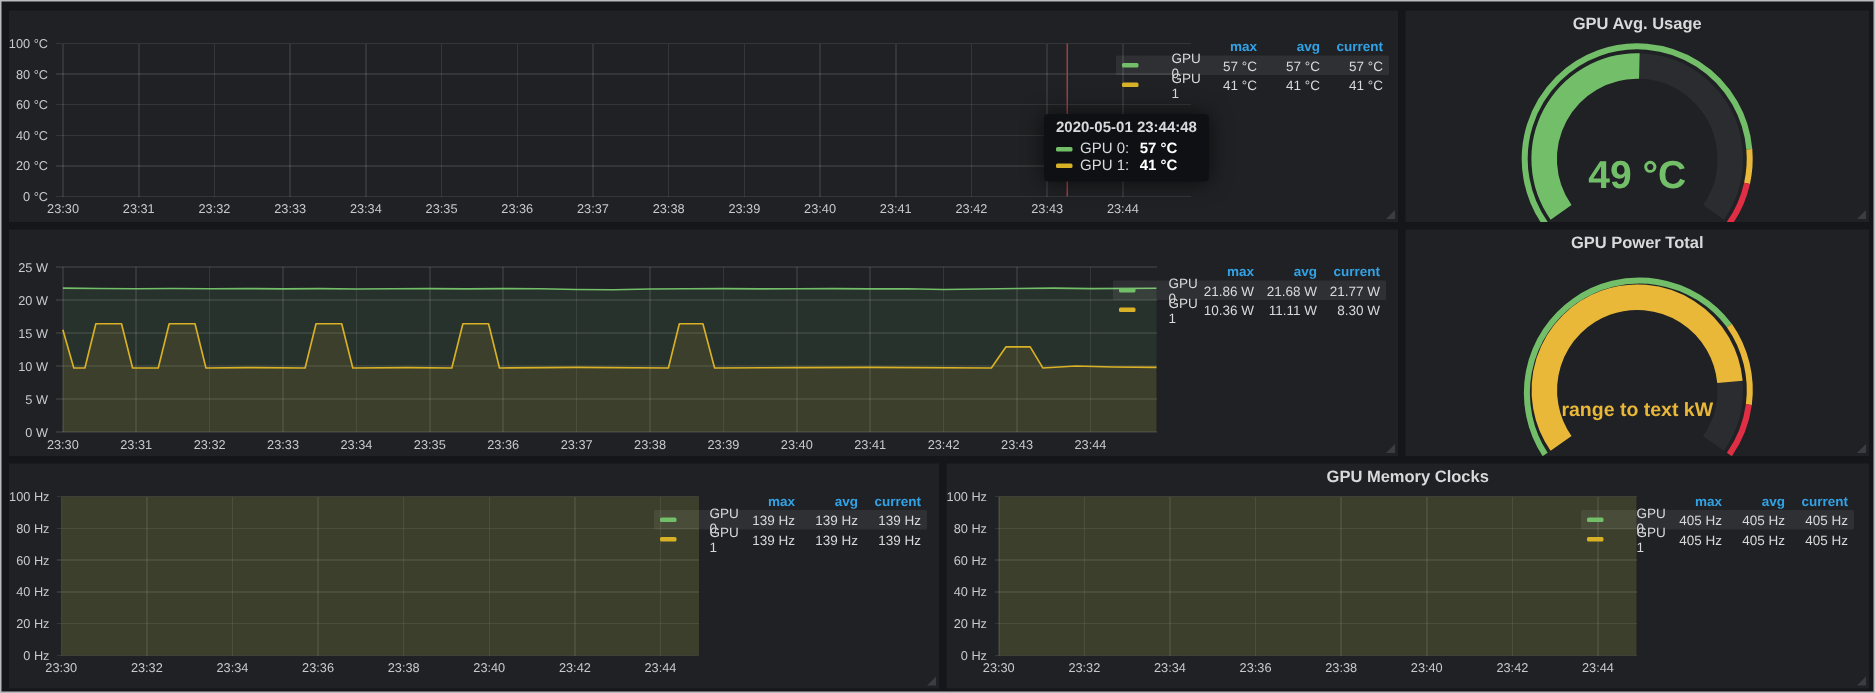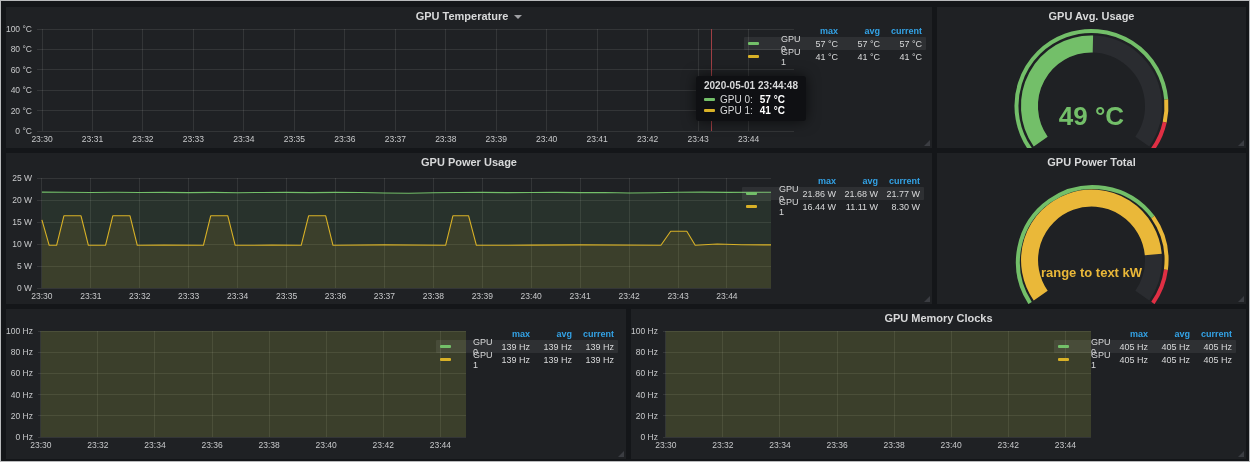--- a/index.html
+++ b/index.html
@@ -55,21 +55,20 @@
 
   .resize { position:absolute; right:2px; bottom:2px; width:0; height:0;
     border-left:6px solid transparent; border-bottom:6px solid #3b3d42; cursor:nwse-resize; z-index:5; }
 </style>
 </head>
 <body>
 
 <div id="frame">
 
   <div class="panel" id="p-temp">
-    <div class="ptitle"><span>GPU Temperature</span><span class="caret"></span></div>
     <svg class="chart" width="926" height="141">
         <line x1="31" x2="788" y1="124" y2="124" class="grid"></line>
         <text x="26" y="127" class="tick ylab">0 °C</text>
         <line x1="31" x2="788" y1="103.6" y2="103.6" class="grid"></line>
         <text x="26" y="106.6" class="tick ylab">20 °C</text>
         <line x1="31" x2="788" y1="83.19999999999999" y2="83.19999999999999" class="grid"></line>
         <text x="26" y="86.19999999999999" class="tick ylab">40 °C</text>
         <line x1="31" x2="788" y1="62.800000000000004" y2="62.800000000000004" class="grid"></line>
         <text x="26" y="65.80000000000001" class="tick ylab">60 °C</text>
         <line x1="31" x2="788" y1="42.39999999999999" y2="42.39999999999999" class="grid"></line>
@@ -157,21 +156,20 @@
         <path d="M103.7 134.6 A62 62 0 0 1 155.9 37.0" stroke="#73bf69" stroke-width="17" fill="none"></path>
         <path d="M93.1 142.0 A75 75 0 1 1 229.2 92.5" stroke="#73bf69" stroke-width="4" fill="none"></path>
         <path d="M229.2 92.5 A75 75 0 0 1 227.7 115.2" stroke="#eab839" stroke-width="4" fill="none"></path>
         <path d="M227.7 115.2 A75 75 0 0 1 215.9 142.0" stroke="#e02f44" stroke-width="4" fill="none"></path>
         <text x="154.5" y="118" class="gtext" fill="#73bf69" font-size="26">49 °C</text>
       </svg>
     <div class="resize"></div>
   </div>
 
   <div class="panel" id="p-power">
-    <div class="ptitle"><span>GPU Power Usage</span></div>
     <svg class="chart" width="926" height="151">
         <line x1="31" x2="765" y1="135" y2="135" class="grid"></line>
         <text x="26" y="138" class="tick ylab">0 W</text>
         <line x1="31" x2="765" y1="113" y2="113" class="grid"></line>
         <text x="26" y="116" class="tick ylab">5 W</text>
         <line x1="31" x2="765" y1="91" y2="91" class="grid"></line>
         <text x="26" y="94" class="tick ylab">10 W</text>
         <line x1="31" x2="765" y1="69" y2="69" class="grid"></line>
         <text x="26" y="72" class="tick ylab">15 W</text>
         <line x1="31" x2="765" y1="47" y2="47" class="grid"></line>
@@ -227,21 +225,21 @@
           </span>
           <span class="lval">21.86 W</span>
           <span class="lval">21.68 W</span>
           <span class="lval">21.77 W</span>
         </div>
       <div class="lrow">
           <span class="lname">
             <span class="sw sw-yellow"></span>
             <span>GPU 1</span>
           </span>
-          <span class="lval">16.44 W</span>
+          <span class="lval">10.36 W</span>
           <span class="lval">11.11 W</span>
           <span class="lval">8.30 W</span>
         </div>
     </div>
     <div class="resize"></div>
   </div>
 
   <div class="panel" id="p-ptotal">
     <div class="ptitle"><span>GPU Power Total</span></div>
     <svg class="gauge" width="309" height="151">

